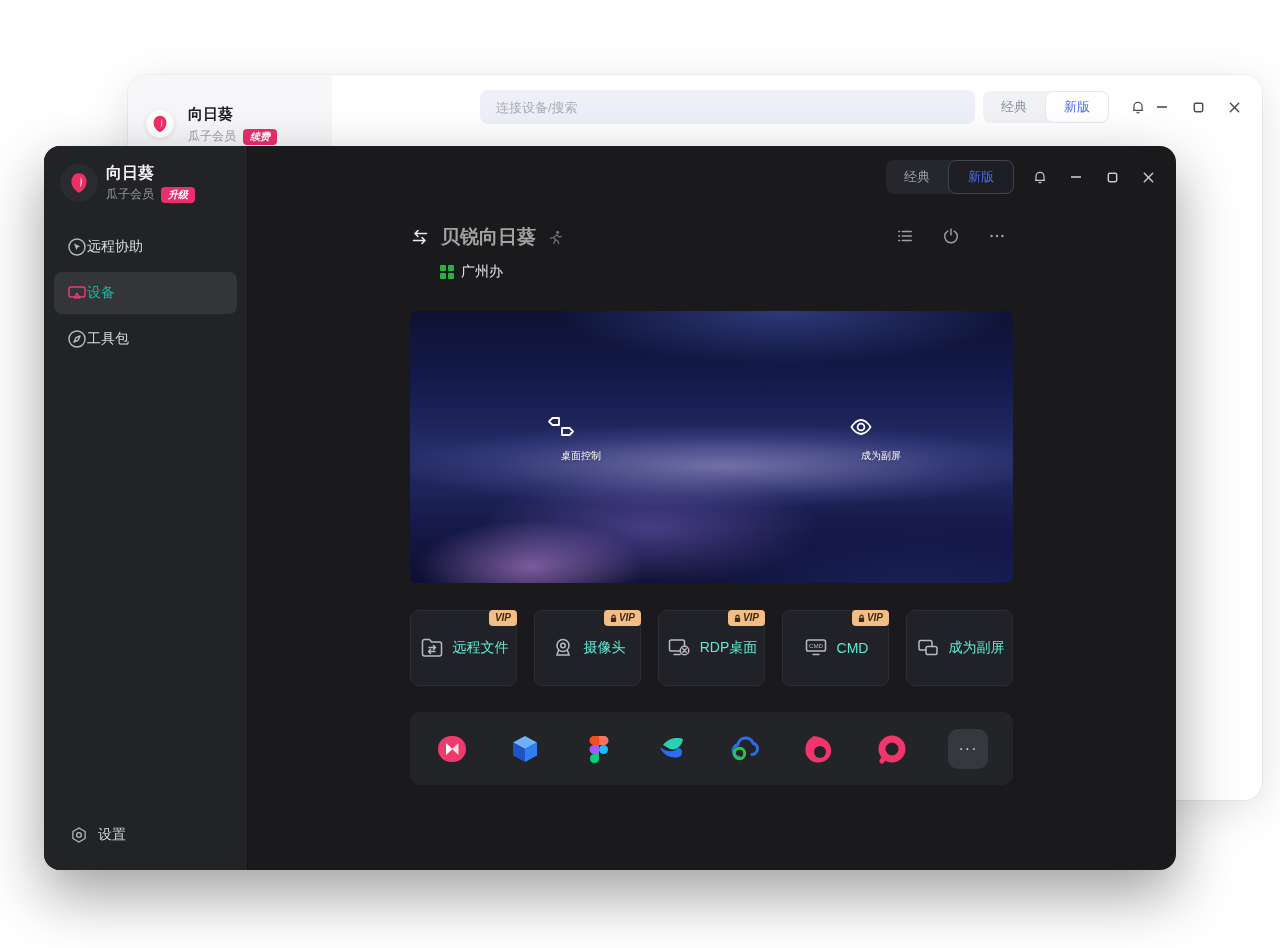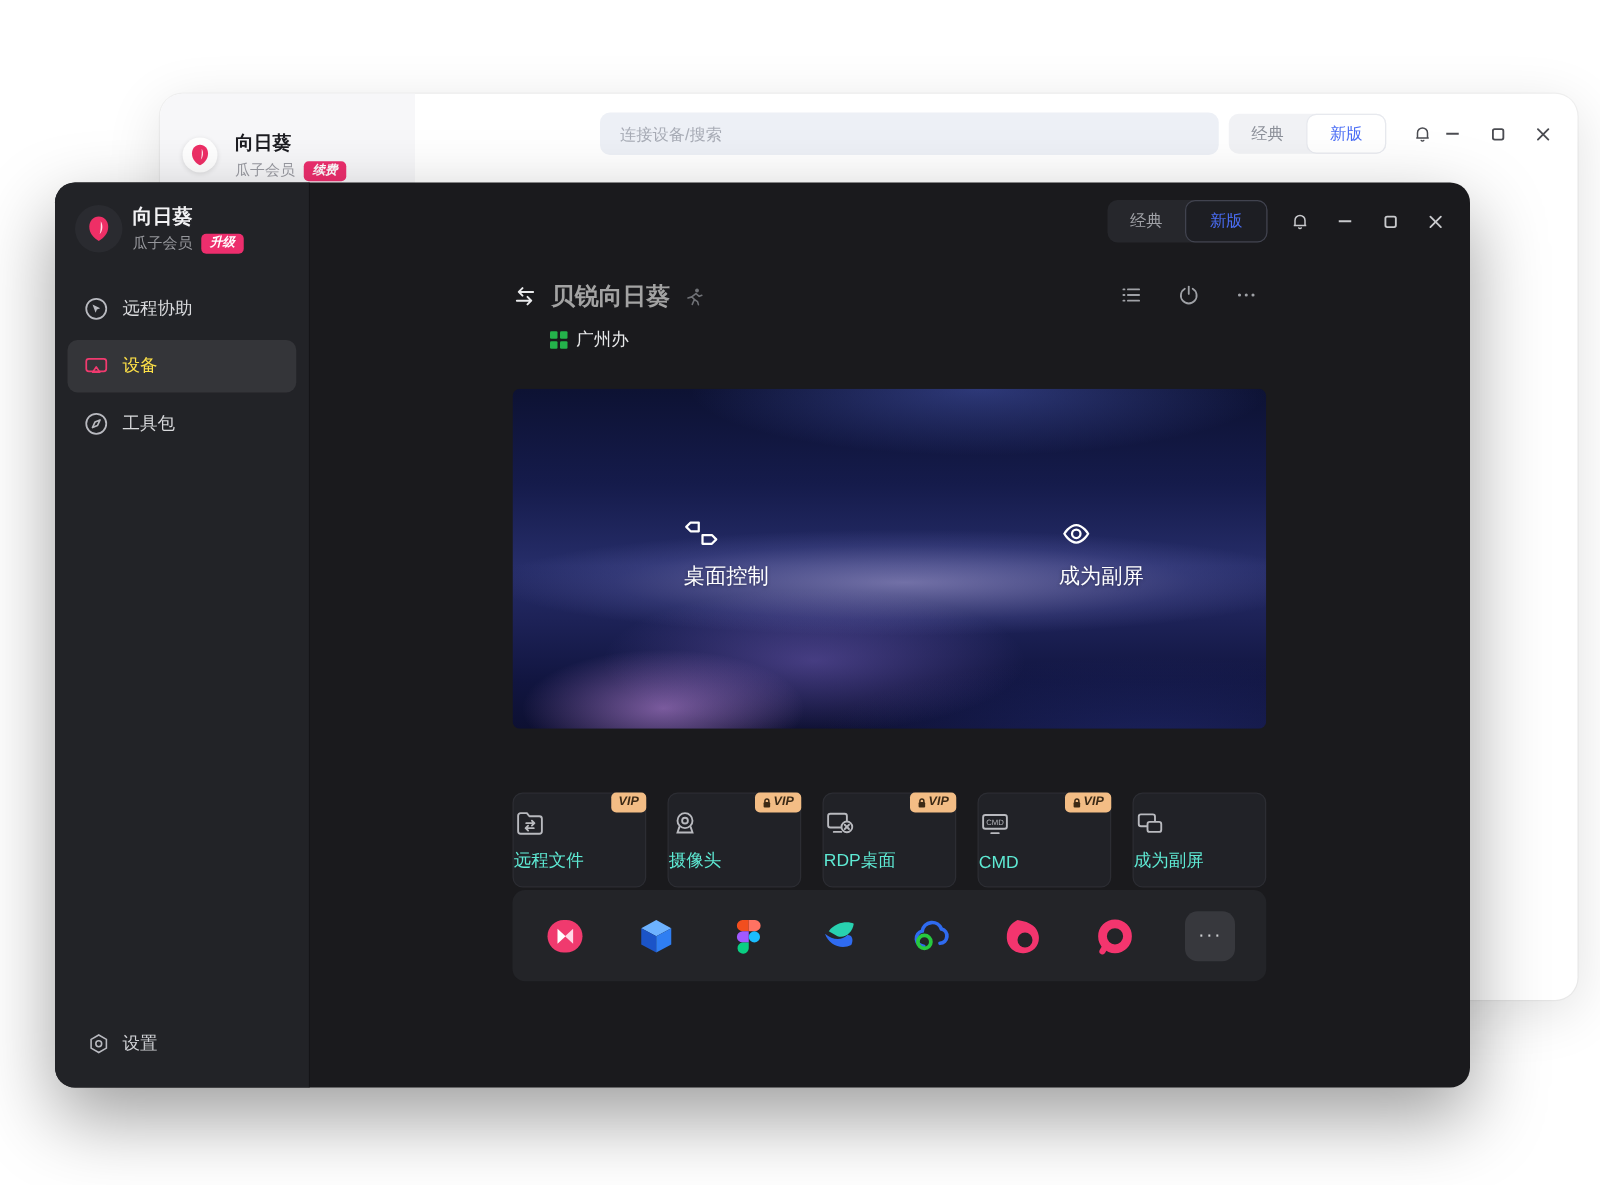--- a/index.html
+++ b/index.html
@@ -40,24 +40,24 @@
     background:#1a1a1d; border-radius:16px;
     box-shadow:0 24px 60px rgba(0,0,0,.38);
   }
   .fw-sidebar { position:absolute; left:0; top:0; width:204px; height:100%;
     background:#222327; border-right:1px solid #141417; border-radius:16px 0 0 16px; }
   .fw-logo { position:absolute; left:16px; top:18px; width:38px; height:38px; border-radius:50%;
     background:#2a2b30; display:flex; align-items:center; justify-content:center; }
   .fw-title { position:absolute; left:62px; top:17px; font-size:16px; font-weight:bold; color:#f2f2f4; }
   .fw-member { position:absolute; left:62px; top:40px; font-size:12px; color:#96979c; display:flex; align-items:center; gap:7px; }
   .fw-menu { position:absolute; left:10px; top:80px; right:10px; }
-  .menu-item { height:42px; display:flex; align-items:center; gap:11px; padding:0 13px;
+  .menu-item { height:42px; display:flex; align-items:center; padding:0 13px;
     border-radius:8px; color:#d9dadd; font-size:14px; cursor:pointer; margin-bottom:4px; }
   .menu-item .mi-icon { width:20px; height:20px; color:#b9bac0; display:flex; }
-  .menu-item.active { background:#343539; color:#fde047; }
+  .menu-item.active { background:#343539; color:#14b8a6; }
   .menu-item.active .mi-icon { color:#f13a6f; }
   .fw-settings { position:absolute; left:26px; bottom:26px; display:flex; align-items:center; gap:10px;
     color:#cfd0d4; font-size:14px; cursor:pointer; }
   .fw-settings .mi-icon{ width:18px; height:18px; color:#b9bac0; display:flex; }
   
   .fw-search { position:absolute; left:366px; top:14px; width:468px; height:34px;
     background:#292a30; border:none; border-radius:8px; padding:0 16px;
     font-size:13px; color:#d6d7da; outline:none; font-family:inherit; }
   .fw-search::placeholder { color:#6f7178; }
   .fw-toggle { position:absolute; left:842px; top:14px; height:34px; display:flex;
@@ -81,27 +81,27 @@
     background:
       radial-gradient(ellipse 55% 28% at 62% 0%, rgba(95,115,225,.40), transparent 70%),
       radial-gradient(ellipse 70% 20% at 52% 57%, rgba(200,190,240,.48), rgba(130,130,210,.16) 55%, transparent 78%),
       radial-gradient(ellipse 26% 24% at 20% 94%, rgba(210,150,240,.55), transparent 72%),
       radial-gradient(ellipse 40% 30% at 40% 80%, rgba(150,120,225,.38), transparent 70%),
       radial-gradient(ellipse 60% 35% at 85% 105%, rgba(40,50,130,.55), transparent 75%),
       linear-gradient(180deg,#0d1233 0%,#151b4b 28%,#262d69 52%,#1d2257 68%,#111540 86%,#0d1032 100%);
   }
   .pv-action { position:absolute; top:103px; width:160px; display:flex; flex-direction:column;
     align-items:center; gap:9px; color:#ffffff; cursor:pointer; text-shadow:0 1px 3px rgba(0,0,20,.4); }
-  .pv-action .pv-label { font-size:17px;margin-left:40px; }
+  .pv-action .pv-label { font-size:10px;margin-left:40px; }
   .pv-control { left:71px; } .pv-watch { left:371px; }
   
   .sec-row { position:absolute; left:366px; top:464px; width:603px; display:flex; justify-content:space-between; }
   .sec-btn { position:relative; width:107px; height:76px; background:#212227; border:1px solid #2c2d33;
-    border-radius:8px; display:flex; flex-direction:column; align-items:flex-start; justify-content:center;
-    gap:8px; cursor:pointer;margin-top:24px; }
+    border-radius:8px; display:flex; align-items:center; justify-content:center;
+    gap:8px; cursor:pointer; }
   .sec-btn .sb-icon { width:26px; height:26px; color:#b9babf; display:flex; align-items:center; justify-content:center; }
   .sec-btn .sb-label { font-size:14px; color:#5eead4; }
   .vip-badge { position:absolute; top:-1px; right:-1px; background:#f3bd85; color:#3c2a16;
     font-size:10px; font-style:italic; font-weight:bold; padding:3px 6px;
     border-radius:4px; display:flex; align-items:center; gap:2px; line-height:1; }
   
   .apps-row { position:absolute; left:366px; top:566px; width:603px; height:73px; background:#232428;
     border-radius:10px; display:flex; align-items:center; justify-content:space-between; padding:0 25px; }
   .app-ic { width:34px; height:34px; display:flex; align-items:center; justify-content:center; cursor:pointer; }
   .more-btn { width:40px; height:40px; background:#37383d; border-radius:10px; color:#cfd0d3;

